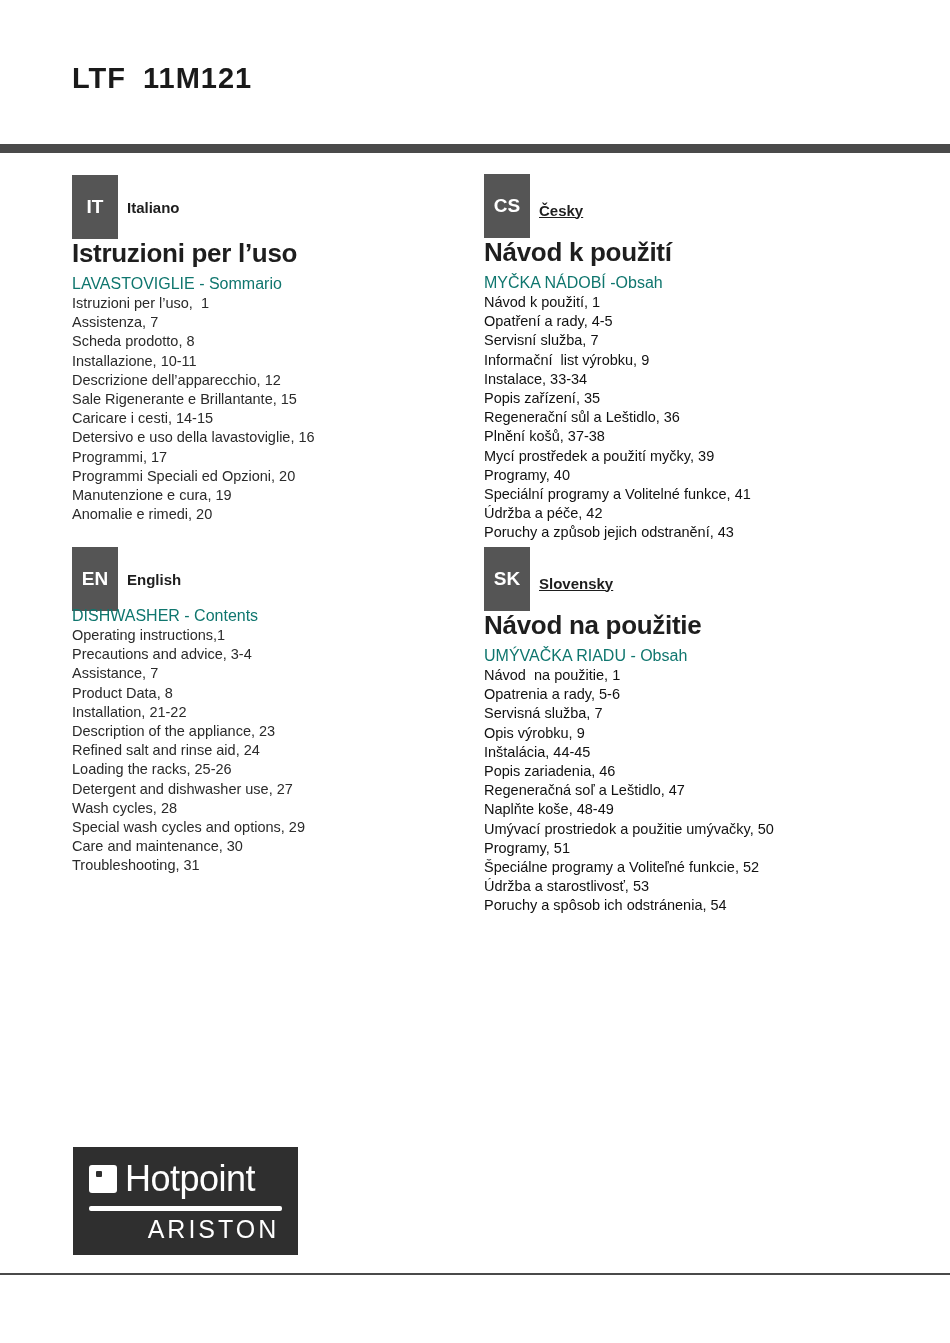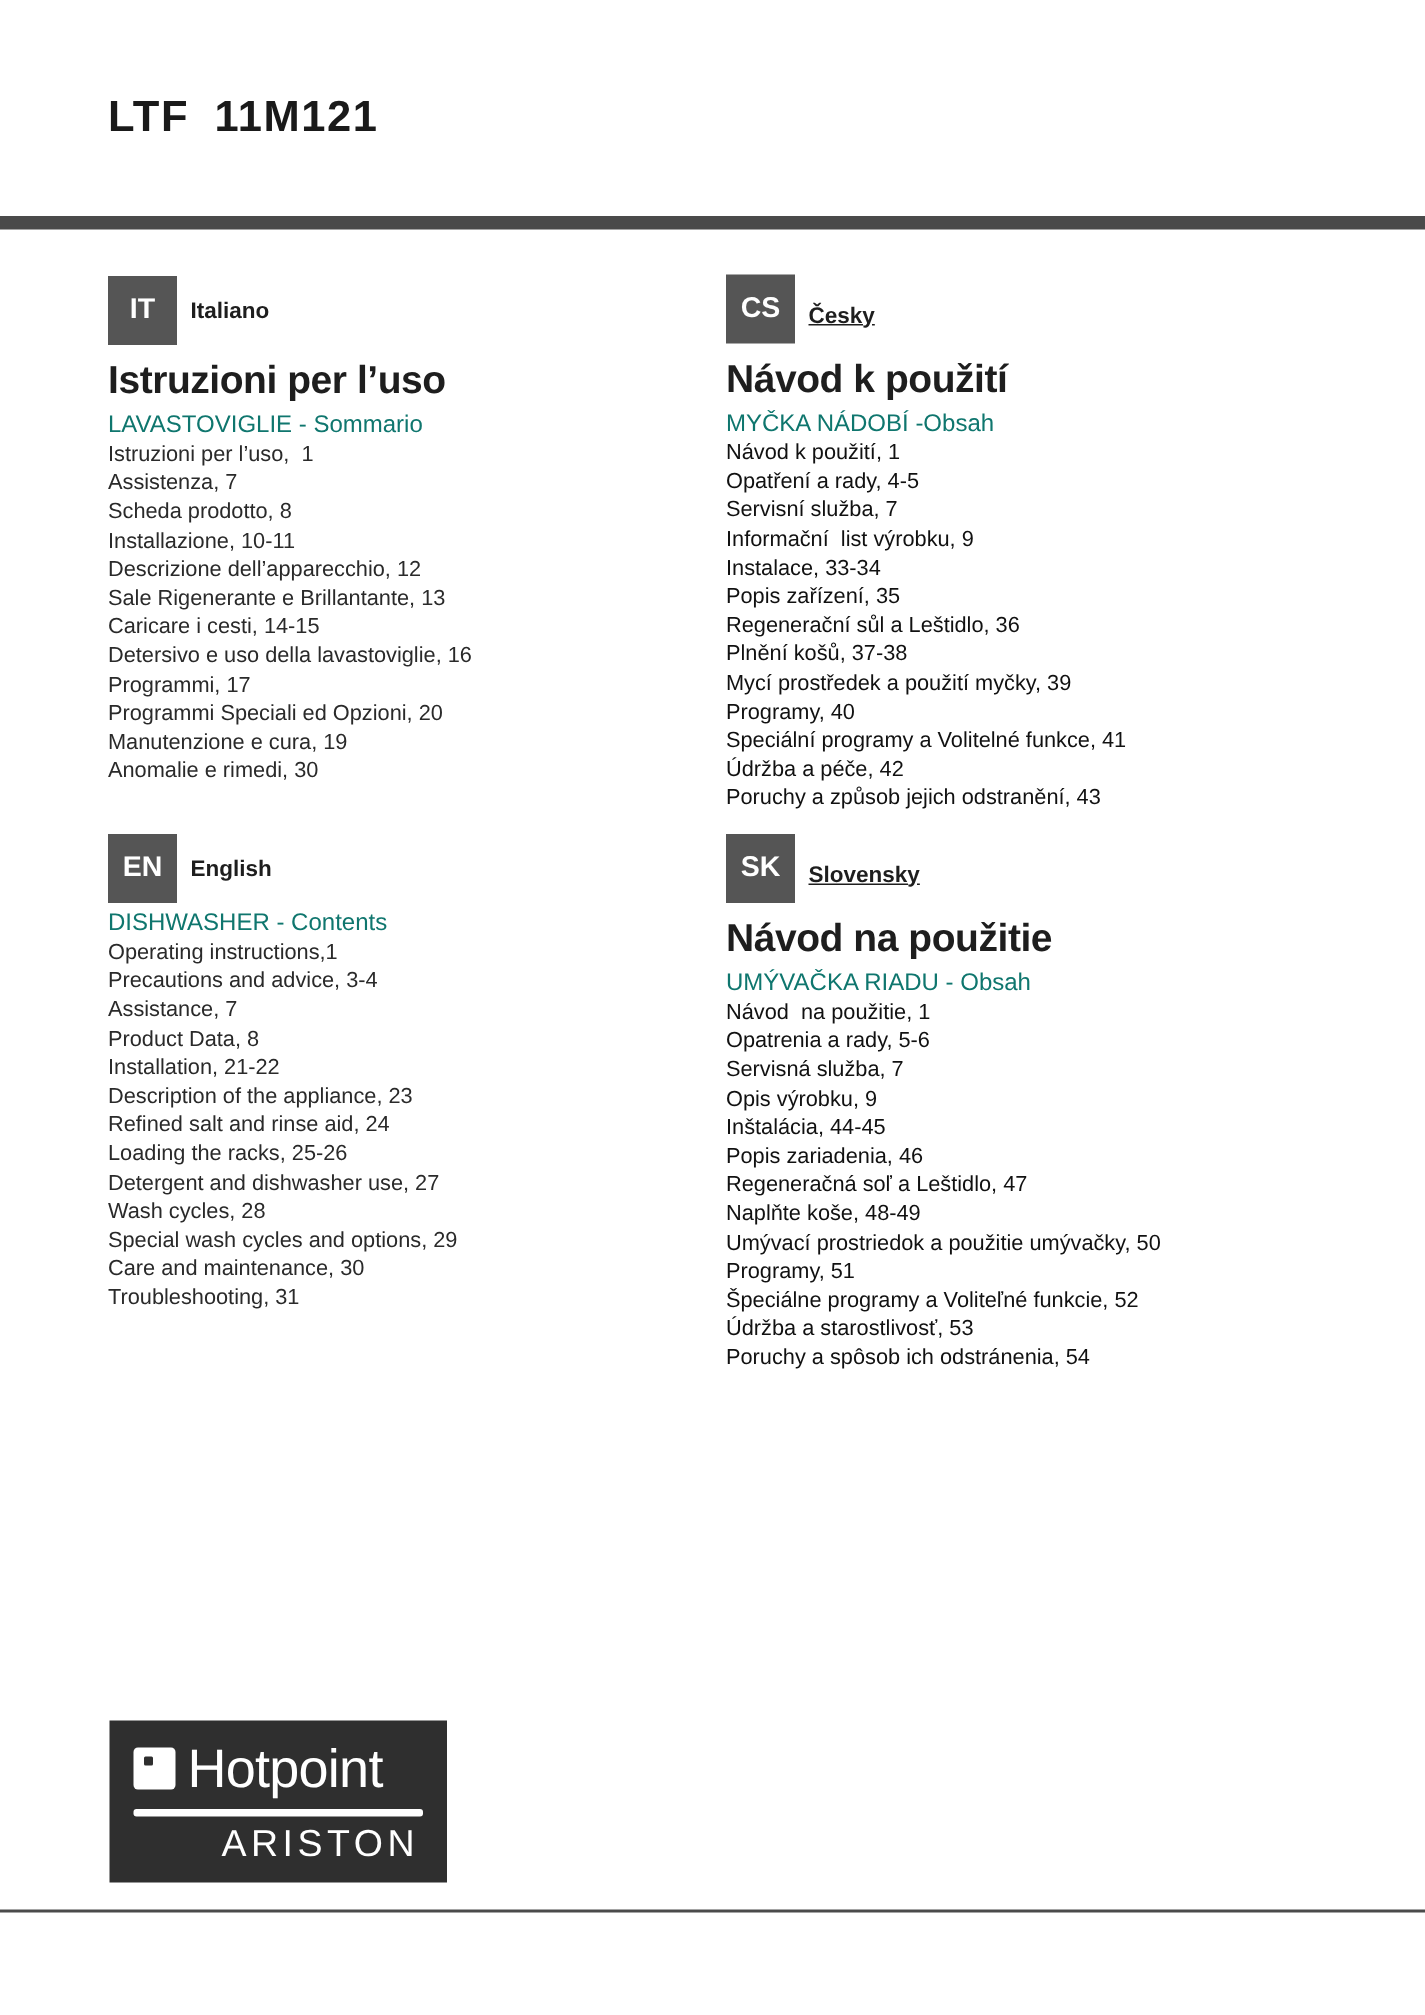--- a/index.html
+++ b/index.html
@@ -5,21 +5,21 @@
     html, body { margin: 0; padding: 0; background: #ffffff; }
     body { width: 950px; height: 1343px; position: relative; overflow: hidden;
            font-family: "Liberation Sans", sans-serif; color: #1e1e1e; }
     .model-title { position: absolute; left: 72px; top: 62px; font-size: 29px; font-weight: bold;
                    letter-spacing: 1px; color: #1a1a1a; word-spacing: 8px; margin: 0; }
     .top-rule { position: absolute; left: 0; top: 144px; width: 950px; height: 9px; background: #4a4a4a; }
     .bottom-rule { position: absolute; left: 0; top: 1273px; width: 950px; height: 2px; background: #4a4a4a; }
 
     .section { position: absolute; width: 420px; }
     .lang-row { display: flex; align-items: center; height: 46px; }
-    .lang-code { width: 46px; height: 46px; background: #555555; color: #ffffff; font-weight: bold;
+    .lang-code { width: 46px; height: 64px; background: #555555; color: #ffffff; font-weight: bold;
                  font-size: 19px; display: flex; align-items: center; justify-content: center; }
     .lang-name { margin-left: 9px; font-size: 15px; font-weight: bold; color: #1e1e1e; }
     .doc-title { margin: 6px 0 0 0; font-size: 26px; font-weight: bold; letter-spacing: -0.3px;
                  color: #1e1e1e; line-height: 34px; }
     .toc-heading { margin: 4px 0 0 0; font-size: 16px; font-weight: normal; line-height: 20px; color: #0f766e; }
     .toc-list { list-style: none; margin: 0; padding: 0; }
     .toc-list li { font-size: 14.5px; line-height: 19.2px; color: #2a2a2a; white-space: pre; }
     .toc-list.cz li { color: #111; }
 
     #sec-it { left: 72px; top: 184px; }
@@ -51,27 +51,27 @@
     <div class="lang-name">Italiano</div>
   </div>
   <h2 class="doc-title">Istruzioni per l’uso</h2>
   <h3 class="toc-heading">LAVASTOVIGLIE - Sommario</h3>
   <ul class="toc-list">
     <li>Istruzioni per l’uso,  1</li>
     <li>Assistenza, 7</li>
     <li>Scheda prodotto, 8</li>
     <li>Installazione, 10-11</li>
     <li>Descrizione dell’apparecchio, 12</li>
-    <li>Sale Rigenerante e Brillantante, 13</li>
+    <li>Sale Rigenerante e Brillantante, 15</li>
     <li>Caricare i cesti, 14-15</li>
     <li>Detersivo e uso della lavastoviglie, 16</li>
     <li>Programmi, 17</li>
     <li>Programmi Speciali ed Opzioni, 20</li>
     <li>Manutenzione e cura, 19</li>
-    <li>Anomalie e rimedi, 30</li>
+    <li>Anomalie e rimedi, 20</li>
   </ul>
 </section>
 
 <section class="section" id="sec-cs">
   <div class="lang-row">
     <div class="lang-code">CS</div>
     <div class="lang-name">Česky</div>
   </div>
   <h2 class="doc-title">Návod k použití</h2>
   <h3 class="toc-heading">MYČKA NÁDOBÍ -Obsah</h3>

